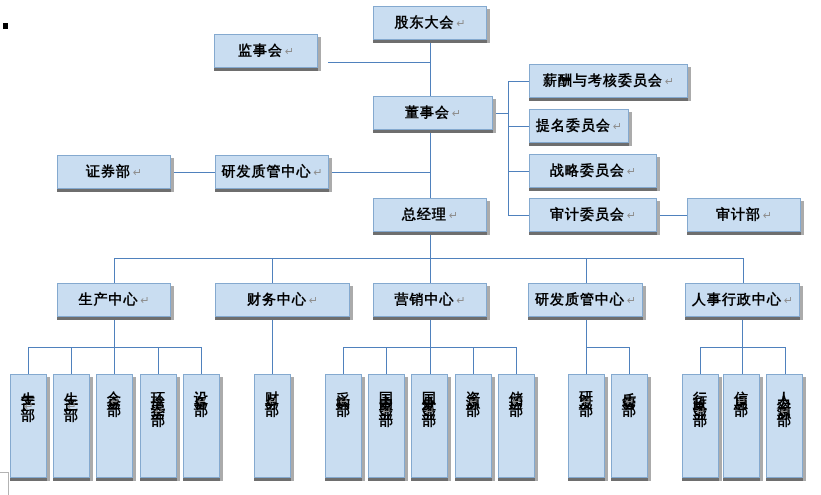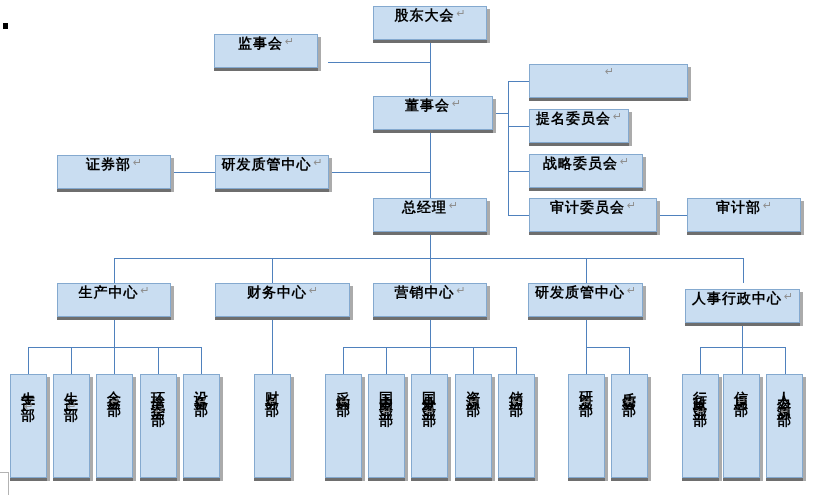--- a/index.html
+++ b/index.html
@@ -8,21 +8,21 @@
     width:821px; height:495px; position:relative; overflow:hidden;
     font-family:"DejaVu Sans", sans-serif;
   }
   .anchor-sq { position:absolute; left:3px; top:23px; width:5px; height:6px; background:#000; }
   .box {
     position:absolute; background:#c9ddf1; border:1px solid #84a9cf;
     box-shadow: 0 3px 0 #6e6e6e, 3px 3px 0 #ababab;
     color:#000;
   }
   .box.h {
-    height:34px; display:flex; justify-content:center;
+    height:34px; display:flex; align-items:center; justify-content:center;
     font-size:14px; font-weight:bold; letter-spacing:1px; white-space:nowrap;
   }
   .box.v {
     width:37px; top:374px; height:104px; display:flex; justify-content:center;
     padding-top:5px; overflow:hidden;
   }
   .vtxt {
     writing-mode:vertical-lr; text-orientation:upright;
     font-size:14px; font-weight:bold; letter-spacing:5px; line-height:1;
   }
@@ -84,27 +84,28 @@
 </div>
 <div class="box h" style="left:214px;top:34px;width:104px">
   <span>监事会</span>
     <span class="pmark">↵</span>
 </div>
 <div class="box h" style="left:373px;top:96px;width:120px">
   <span>董事会</span>
     <span class="pmark">↵</span>
 </div>
 <div class="box h" style="left:529px;top:64px;width:159px">
+  <span>薪酬与考核委员会</span>
     <span class="pmark">↵</span>
 </div>
 <div class="box h" style="left:529px;top:109px;width:100px">
   <span>提名委员会</span>
     <span class="pmark">↵</span>
 </div>
-<div class="box h" style="left:529px;top:154px;width:114px">
+<div class="box h" style="left:529px;top:154px;width:128px">
   <span>战略委员会</span>
     <span class="pmark">↵</span>
 </div>
 <div class="box h" style="left:529px;top:198px;width:128px">
   <span>审计委员会</span>
     <span class="pmark">↵</span>
 </div>
 <div class="box h" style="left:687px;top:198px;width:114px">
   <span>审计部</span>
     <span class="pmark">↵</span>
@@ -131,21 +132,21 @@
     <span class="pmark">↵</span>
 </div>
 <div class="box h" style="left:373px;top:283px;width:114px">
   <span>营销中心</span>
     <span class="pmark">↵</span>
 </div>
 <div class="box h" style="left:528px;top:283px;width:115px">
   <span>研发质管中心</span>
     <span class="pmark">↵</span>
 </div>
-<div class="box h" style="left:685px;top:289px;width:115px">
+<div class="box h" style="left:685px;top:283px;width:115px">
   <span>人事行政中心</span>
     <span class="pmark">↵</span>
 </div>
 
 <div class="box v" style="left:10px">
   <div class="vtxt"><span>生产一部</span><span class="pmark">↵</span></div>
 </div>
 <div class="box v" style="left:53px">
   <div class="vtxt"><span>生产二部</span><span class="pmark">↵</span></div>
 </div>

